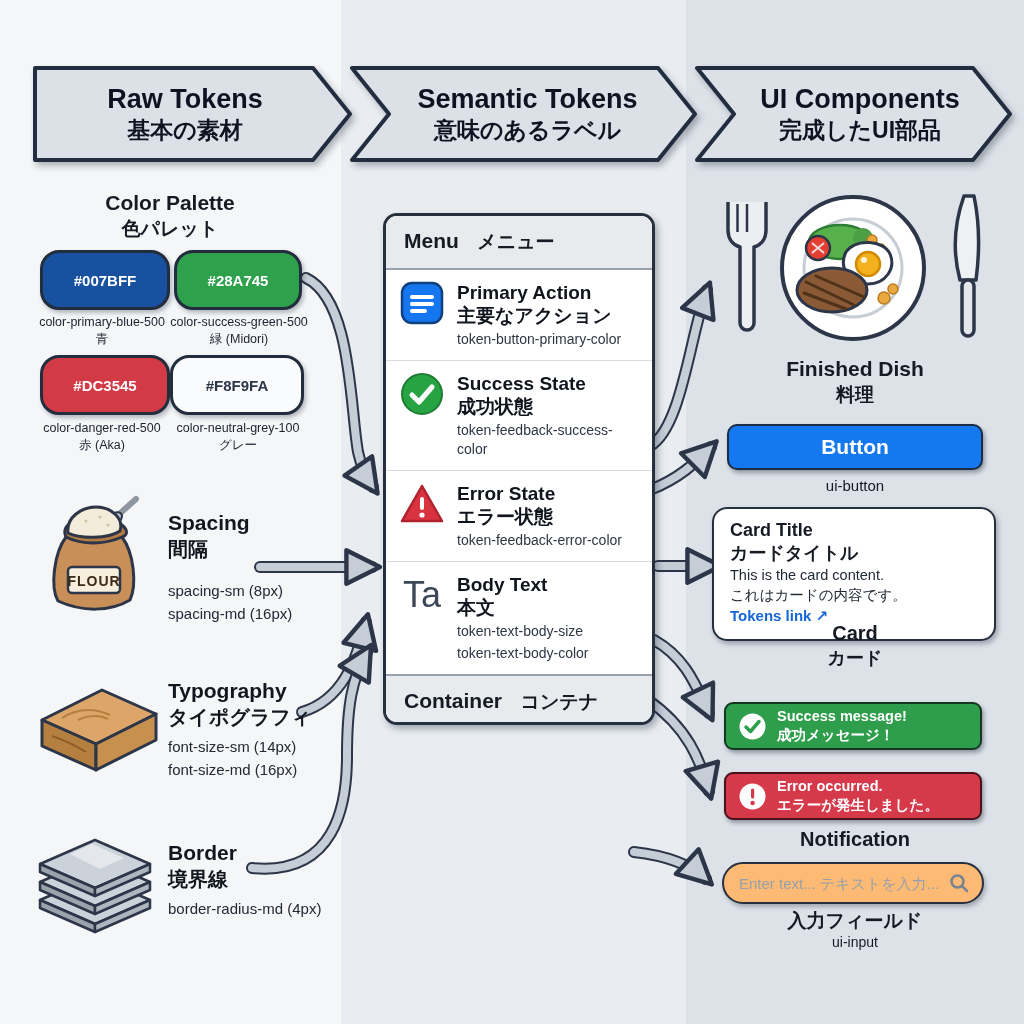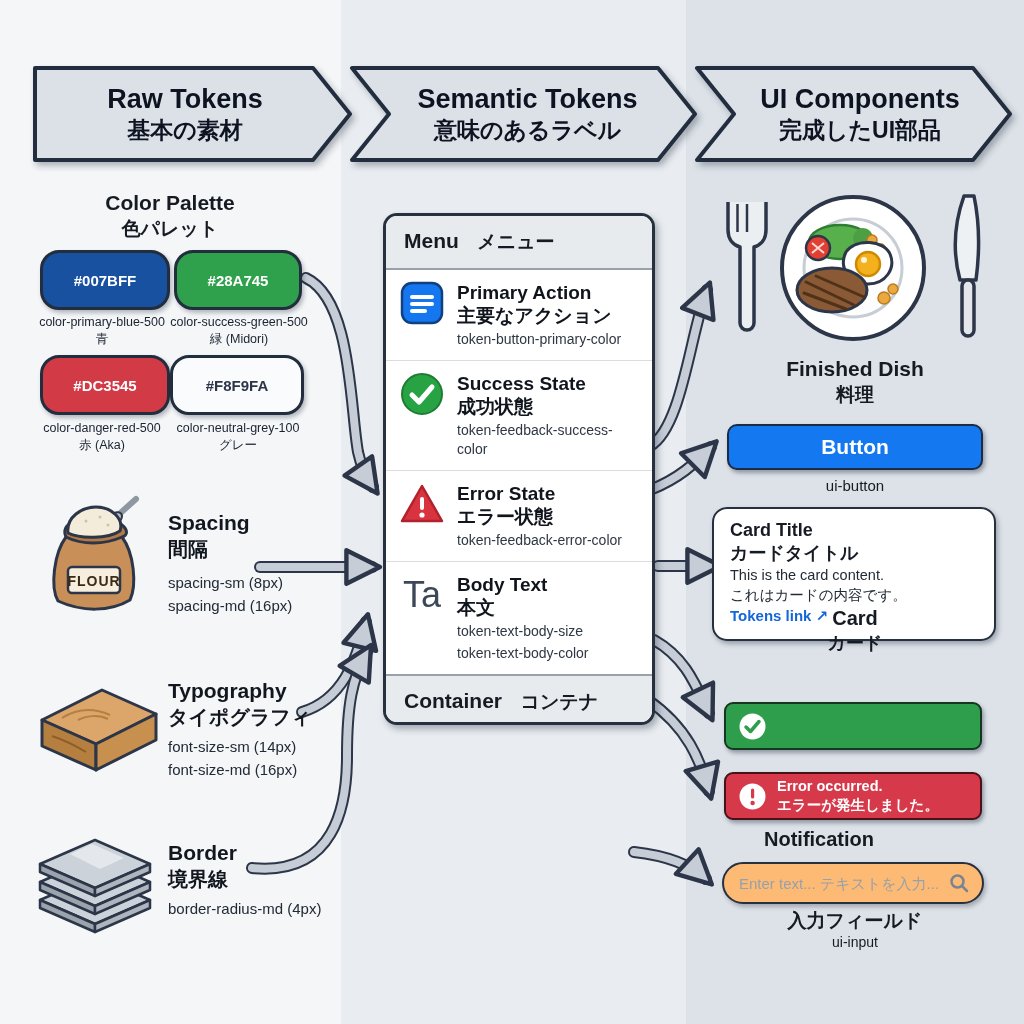--- a/index.html
+++ b/index.html
@@ -182,21 +182,21 @@
     <path d="M30,38 C28,22 44,12 58,12 C74,12 86,24 82,36 C70,44 42,44 30,38 Z" fill="#f4ecda" stroke="#2c3648" stroke-width="3" stroke-linejoin="round"></path>
     <circle cx="48" cy="26" r="1.5" fill="#cfc3a6"></circle>
       <circle cx="62" cy="22" r="1.5" fill="#cfc3a6"></circle>
       <circle cx="70" cy="30" r="1.5" fill="#cfc3a6"></circle>
     <rect x="30" y="72" width="52" height="26" rx="4" fill="#f7eedd" stroke="#2c3648" stroke-width="2.5"></rect>
     <text x="56" y="91" text-anchor="middle" font-family="Liberation Sans, sans-serif" font-size="14" font-weight="bold" fill="#3a2a18" letter-spacing="1">FLOUR</text>
   </svg>
   <div class="mat" style="left:168px;top:510px;width:180px;">
     <div class="mat-t1">Spacing</div>
     <div class="mat-t2">間隔</div>
-    <div class="mat-token" style="margin-top:8px;">spacing-sm (8px)</div>
+    <div class="mat-token" style="margin-top:16px;">spacing-sm (8px)</div>
     <div class="mat-token">spacing-md (16px)</div>
   </div>
 
   <svg class="abs z2" style="left:28px;top:678px;" width="140" height="100" viewBox="0 0 140 100">
     <polygon points="14,42 74,12 128,36 68,66" fill="#dca56a" stroke="#2c3648" stroke-width="3" stroke-linejoin="round"></polygon>
     <polygon points="14,42 68,66 68,92 14,68" fill="#b5803f" stroke="#2c3648" stroke-width="3" stroke-linejoin="round"></polygon>
     <polygon points="68,66 128,36 128,62 68,92" fill="#c8904f" stroke="#2c3648" stroke-width="3" stroke-linejoin="round"></polygon>
     <path d="M34,40 C50,30 66,30 82,37" fill="none" stroke="#b5803f" stroke-width="2"></path>
     <path d="M50,42 C60,37 72,37 80,41" fill="none" stroke="#b5803f" stroke-width="2"></path>
     <path d="M24,58 C36,62 48,68 58,74" fill="none" stroke="#8f5e28" stroke-width="2"></path>
@@ -352,43 +352,47 @@
   </div>
   <div class="rcap" style="left:720px;top:477px;width:270px;font-size:15px;">ui-button</div>
 
   <div class="ui-card">
     <div class="card-t">Card Title</div>
     <div class="card-t">カードタイトル</div>
     <div class="card-b">This is the card content.</div>
     <div class="card-b">これはカードの内容です。</div>
     <div class="card-link">Tokens link ↗</div>
   </div>
-  <div class="rcap" style="left:720px;top:605px;width:270px;">
+  <div class="rcap" style="left:720px;top:620px;width:270px;">
     <div style="font-size:20px;font-weight:bold;line-height:26px;">Card</div>
     <div style="font-size:18px;font-weight:bold;line-height:25px;">カード</div>
   </div>
 
   <div class="note note-success">
     <svg width="27" height="27" viewBox="0 0 27 27">
       <circle cx="13.5" cy="13.5" r="13" fill="#fff"></circle>
       <path d="M7,14 L11.5,18.5 L20,8.5" fill="none" stroke="#2e9e4c" stroke-width="3.5" stroke-linecap="round" stroke-linejoin="round"></path>
     </svg>
+    <div>
+      <div>Success message!</div>
+      <div>成功メッセージ！</div>
+    </div>
   </div>
   <div class="note note-error">
     <svg width="27" height="27" viewBox="0 0 27 27">
       <circle cx="13.5" cy="13.5" r="13" fill="#fff"></circle>
       <rect x="12" y="5.5" width="3.2" height="10" rx="1.6" fill="#d6394a"></rect>
       <circle cx="13.6" cy="20" r="2.2" fill="#d6394a"></circle>
     </svg>
     <div>
       <div>Error occurred.</div>
       <div>エラーが発生しました。</div>
     </div>
   </div>
-  <div class="rcap" style="left:684px;top:828px;width:270px;font-size:20px;font-weight:bold;">Notification</div>
+  <div class="rcap" style="left:720px;top:828px;width:270px;font-size:20px;font-weight:bold;">Notification</div>
 
   <div class="ui-input">
     <input type="text" placeholder="Enter text... テキストを入力..." style="">
     <svg width="20" height="20" viewBox="0 0 20 20">
       <circle cx="8.5" cy="8.5" r="6" fill="none" stroke="#7a8490" stroke-width="2.5"></circle>
       <line x1="13" y1="13" x2="18" y2="18" stroke="#7a8490" stroke-width="2.5" stroke-linecap="round"></line>
     </svg>
   </div>
   <div class="rcap" style="left:720px;top:908px;width:270px;font-size:19px;font-weight:bold;">入力フィールド</div>
   <div class="rcap" style="left:720px;top:934px;width:270px;font-size:14px;">ui-input</div>

